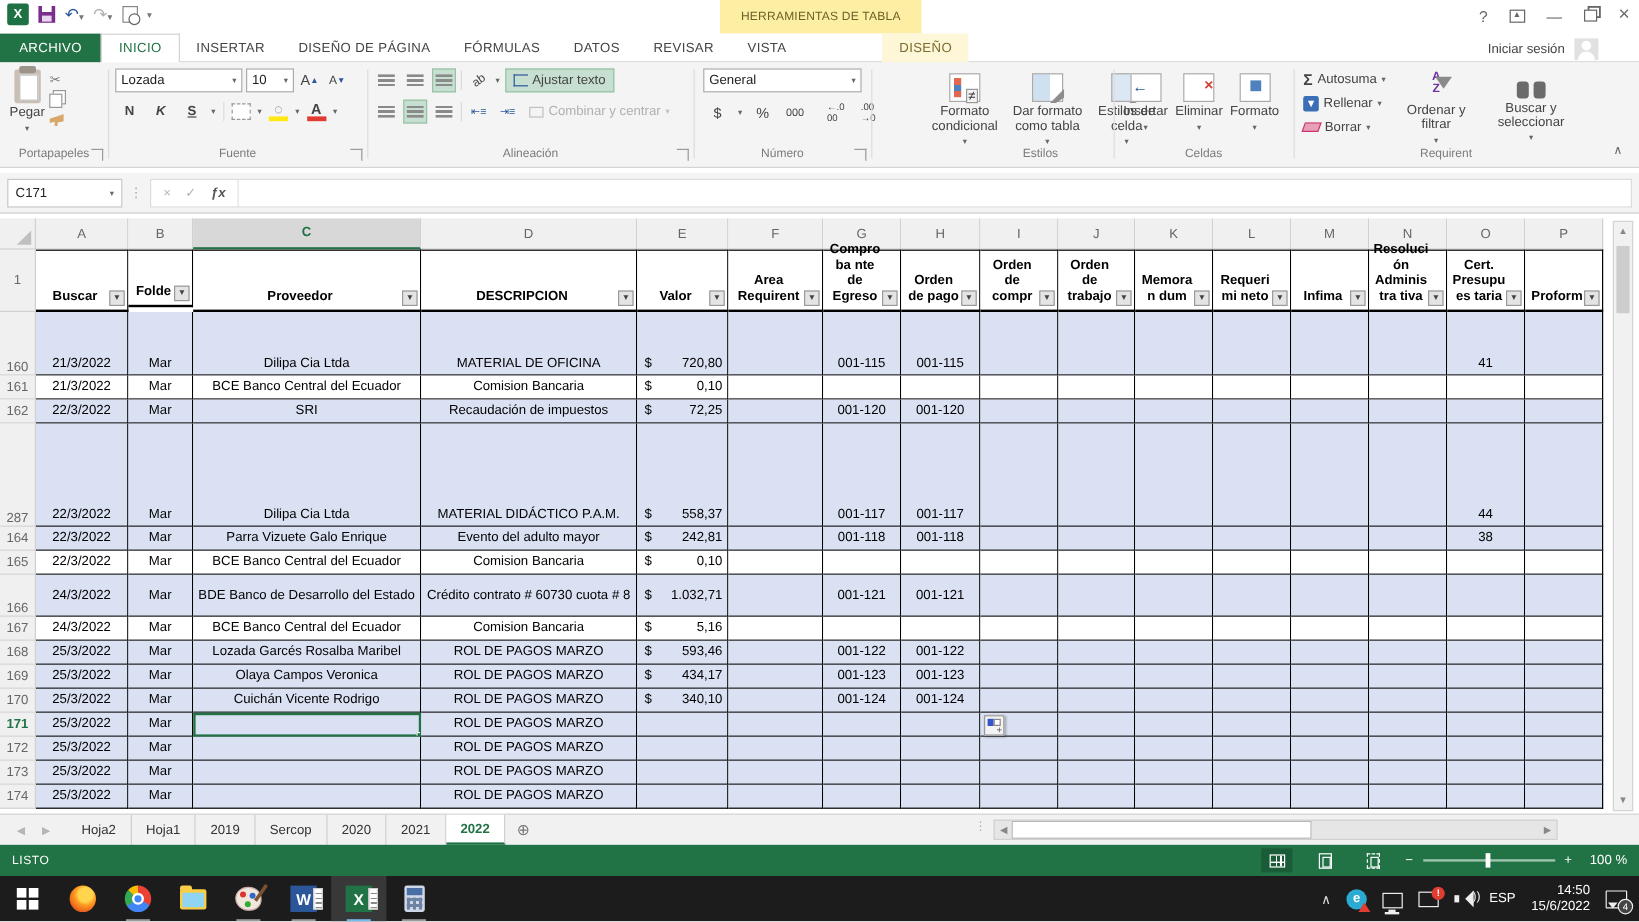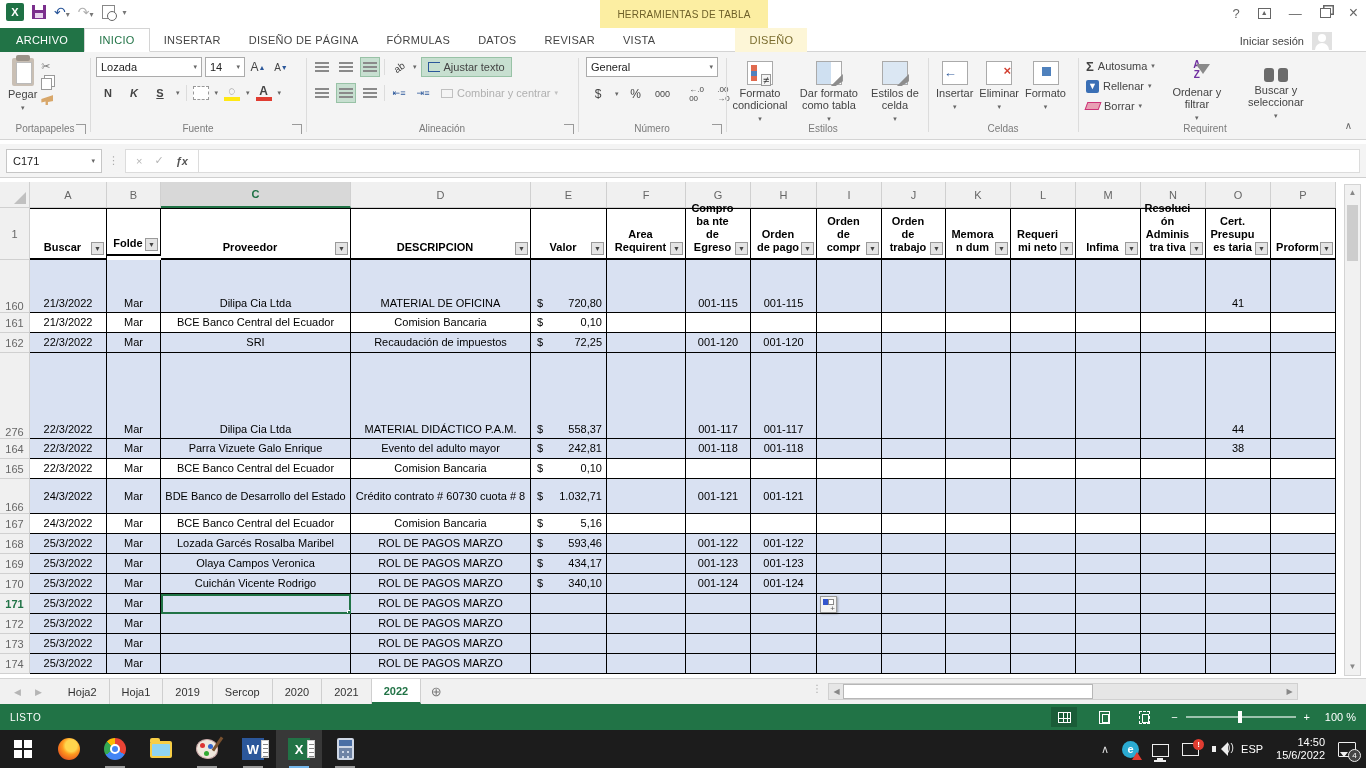--- a/index.html
+++ b/index.html
@@ -243,21 +243,21 @@
     </div>
     <div class="gsep" style="left:90px;"></div>
 
     <div class="rgroup" style="left:92px; width:212px;">
       <div style="display:flex; gap:3px; padding:3px 0 0 4px;">
         <div class="combo" style="width:106px;">
             <span>Lozada</span>
             <span class="drop">▾</span>
           </div>
         <div class="combo" style="width:40px;">
-            <span>14</span>
+            <span>10</span>
             <span class="drop">▾</span>
           </div>
         <span class="sbtn" style="font-size:12px;">A<span style="font-size:7px;color:#2b579a;">▲</span></span>
         <span class="sbtn" style="font-size:10px;">A<span style="font-size:7px;color:#2b579a;">▼</span></span>
       </div>
       <div style="display:flex; gap:6px; align-items:center; padding:6px 0 0 6px;">
         <span class="sbtn" style="font-weight:bold;">N</span>
         <span class="sbtn" style="font-style:italic;font-weight:bold;">K</span>
         <span class="sbtn" style="text-decoration:underline;font-weight:bold;">S</span>
           <span class="drop">▾</span>
@@ -331,21 +331,21 @@
         <span class="sbtn" style="font-size:9px;">000</span>
         <span style="width:1px;height:16px;background:#dcdcdc;"></span>
         <span class="sbtn" style="font-size:8px;">←.0<br>00</span>
         <span class="sbtn" style="font-size:8px;">.00<br>→0</span>
       </div>
       <div class="glabel">Número</div>
       <div class="launcher"></div>
     </div>
     <div class="gsep" style="left:726px;"></div>
 
-    <div class="rgroup" style="left:724px; width:198px;">
+    <div class="rgroup" style="left:768px; width:198px;">
       <div style="display:flex; gap:8px; padding:3px 0 0 6px;">
         <div class="bigbtn" style="width:62px;">
           <span class="tbl-ic cf"></span>
           <span>Formato condicional</span>
             <span class="drop">▾</span>
         </div>
         <div class="bigbtn" style="width:64px;">
           <span class="tbl-ic ft"></span>
           <span>Dar formato como tabla</span>
             <span class="drop">▾</span>
@@ -584,21 +584,21 @@
         <div class="dcell" style="width: 65px; height: 20px; background: rgb(217, 225, 242);"></div>
         <div class="dcell" style="width: 64px; height: 20px; background: rgb(217, 225, 242);"></div>
         <div class="dcell" style="width: 65px; height: 20px; background: rgb(217, 225, 242);"></div>
         <div class="dcell" style="width: 65px; height: 20px; background: rgb(217, 225, 242);"></div>
         <div class="dcell" style="width: 65px; height: 20px; background: rgb(217, 225, 242);"></div>
         <div class="dcell" style="width: 65px; height: 20px; background: rgb(217, 225, 242);"></div>
         <div class="dcell" style="width: 65px; height: 20px; background: rgb(217, 225, 242);"></div>
         <div class="dcell" style="width: 65px; height: 20px; background: rgb(217, 225, 242);"></div>
       </div>
       <div class="grow">
-        <div class="rownum" style="height: 86px; align-items: flex-end;">276</div>
+        <div class="rownum" style="height: 86px; align-items: flex-end;">287</div>
         <div class="dcell bottom" style="width: 77px; height: 86px; background: rgb(217, 225, 242);">22/3/2022</div>
         <div class="dcell bottom" style="width: 54px; height: 86px; background: rgb(217, 225, 242);">Mar</div>
         <div class="dcell bottom" style="width: 190px; height: 86px; background: rgb(217, 225, 242);">Dilipa Cia Ltda</div>
         <div class="dcell bottom" style="width: 180px; height: 86px; background: rgb(217, 225, 242);">MATERIAL DIDÁCTICO P.A.M.</div>
         <div class="dcell bottom valcell" style="width: 76px; height: 86px; background: rgb(217, 225, 242);">
           <span>$</span>
           <span>558,37</span>
         </div>
         <div class="dcell" style="width: 79px; height: 86px; background: rgb(217, 225, 242);"></div>
         <div class="dcell bottom" style="width: 65px; height: 86px; background: rgb(217, 225, 242);">001-117</div>

